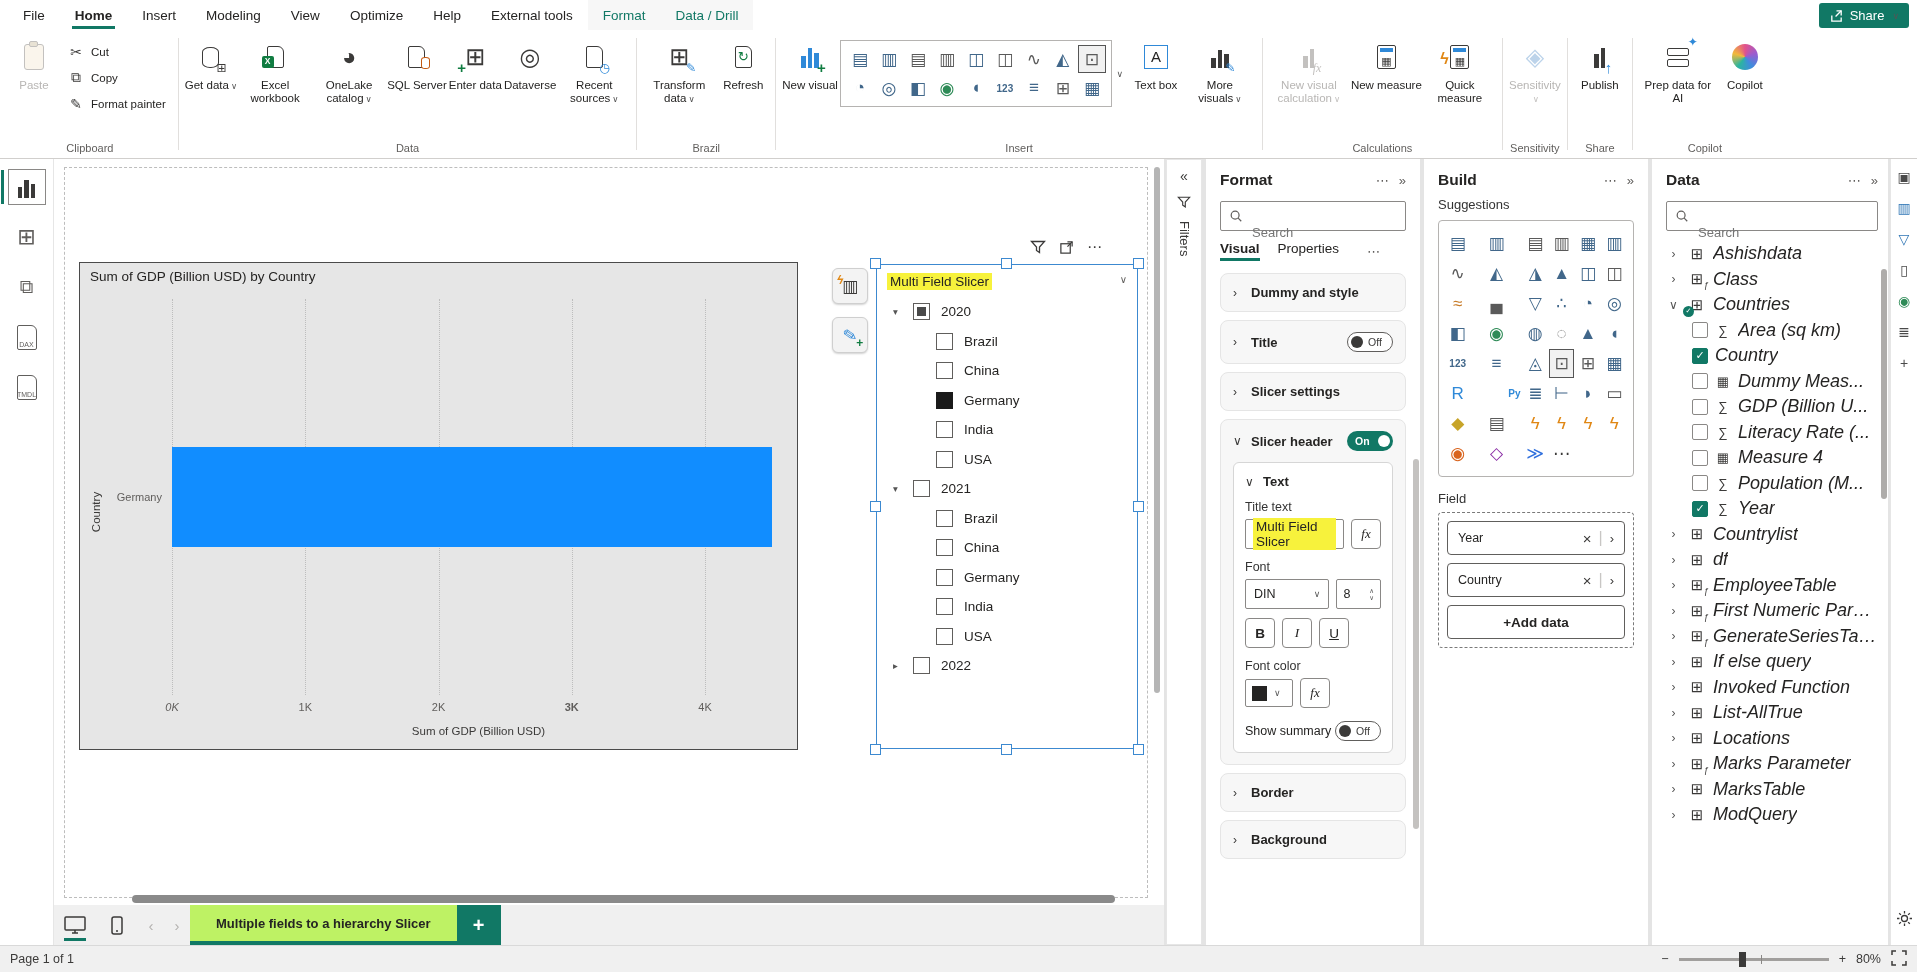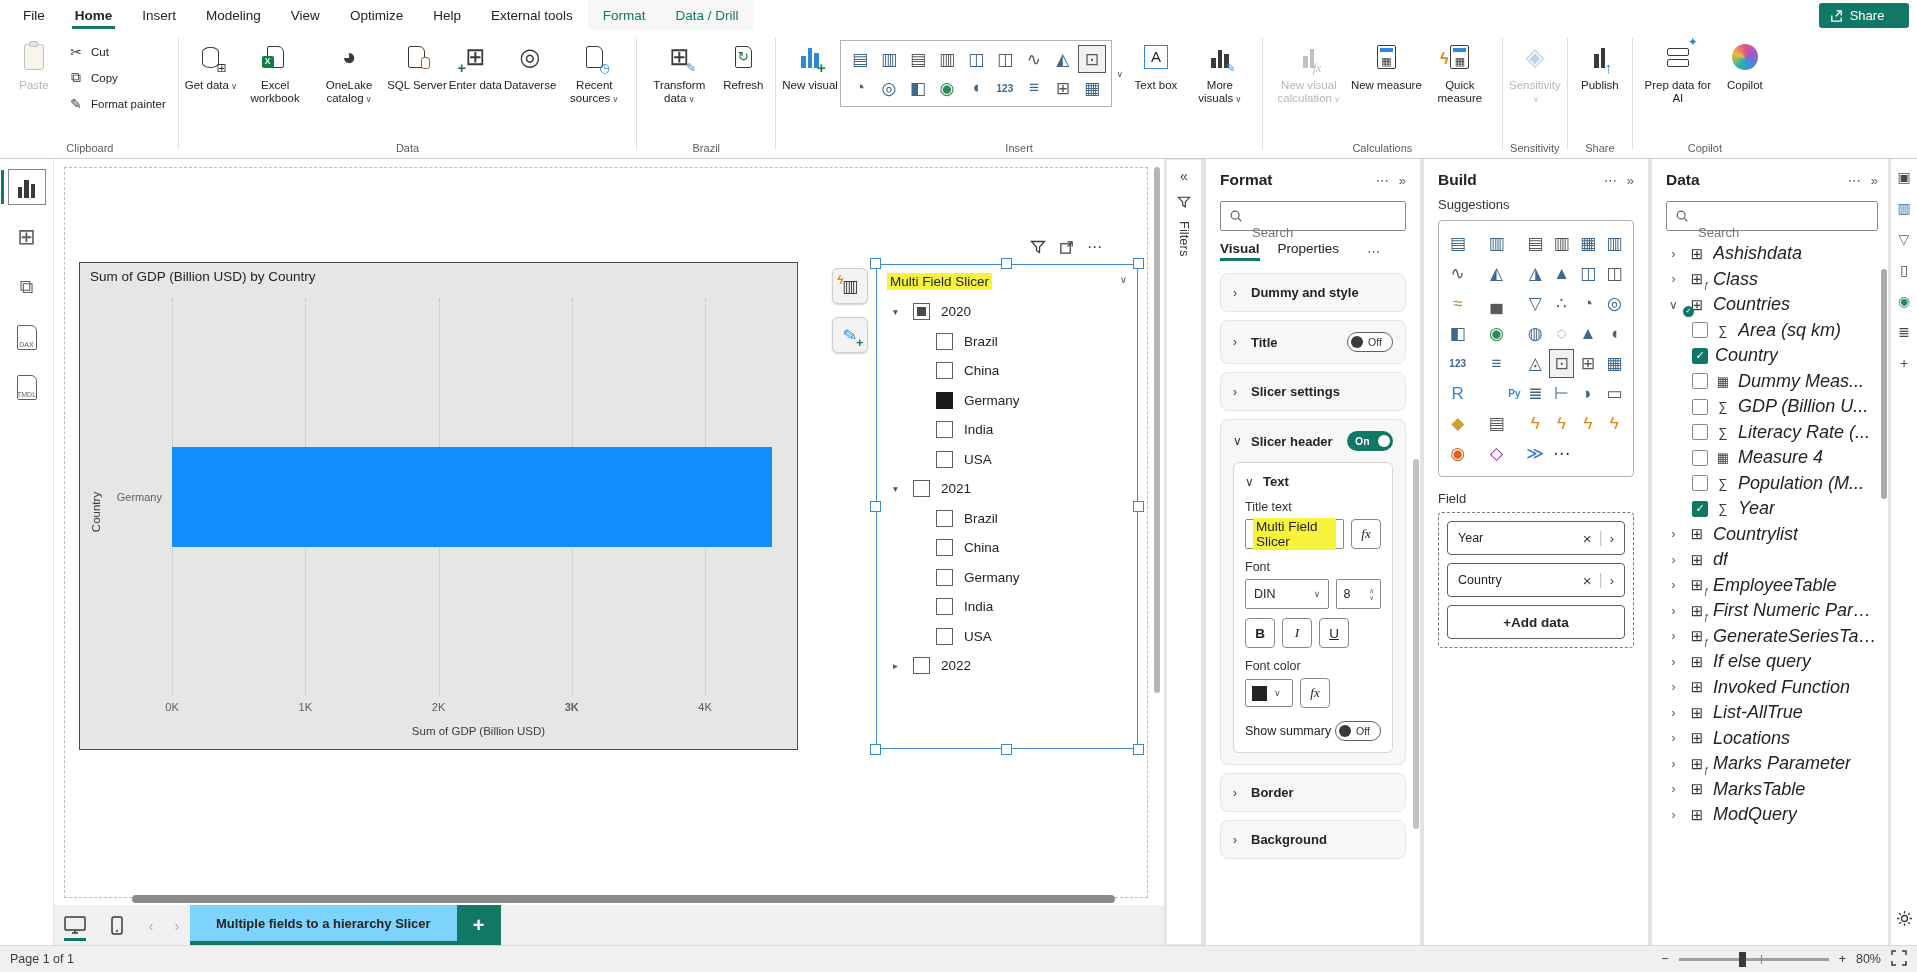--- a/index.html
+++ b/index.html
@@ -111,21 +111,21 @@
   
   #h-scrollbar{position:absolute;left:36px;right:28px;bottom:42px;height:8px;}
   #h-scrollbar .thumb{position:absolute;left:4%;right:2%;top:0;bottom:0;background:#8a8a8a;border-radius:4px;}
   #v-scrollbar{position:absolute;right:4px;top:8px;width:6px;height:730px;}
   #v-scrollbar .thumb{position:absolute;top:0;height:72%;left:0;right:0;background:#b5b5b5;border-radius:3px;}
   #tabbar{position:absolute;left:0;right:0;bottom:0;height:40px;background:#f0f0f0;display:flex;align-items:stretch;}
   .tb-ic{width:42px;display:flex;align-items:center;justify-content:center;color:#3b3a39;position:relative;}
   .tb-ic svg{stroke:#3b3a39;fill:none;stroke-width:1.5;}
   .tb-ic.active::after{content:"";position:absolute;left:10px;right:10px;bottom:4px;height:3px;background:#117865;}
   .tb-arrow{width:26px;display:flex;align-items:center;justify-content:center;color:#b3b1af;font-size:15px;}
-  .page-tab{background:#7dd3fc;display:flex;align-items:center;padding:0 26px;font-size:13px;font-weight:bold;border-bottom:4px solid #117865;}
+  .page-tab{background:#bef264;display:flex;align-items:center;padding:0 26px;font-size:13px;font-weight:bold;border-bottom:4px solid #117865;}
   .add-page{width:44px;background:#117865;color:#fff;display:flex;align-items:center;justify-content:center;font-size:20px;font-weight:bold;}
 
   
   #filters-strip{position:absolute;left:1166px;top:159px;bottom:27px;width:36px;background:#fff;border:1px solid #e6e6e6;display:flex;flex-direction:column;align-items:center;gap:12px;padding-top:8px;}
   #filters-strip .xp{font-size:14px;color:#3b3a39;}
   #filters-strip svg{stroke:#3b3a39;fill:none;stroke-width:1.3;}
   .vlabel{writing-mode:vertical-rl;font-size:13px;color:#3b3a39;}
 
   
   .panel{position:absolute;top:159px;bottom:27px;background:#fff;padding:12px 14px;overflow:hidden;}
@@ -522,21 +522,21 @@
         <div class="cat-label">Germany</div>
         <div id="plot">
             <div class="gridline" style="left: 0%;"></div>
             <div class="gridline" style="left: 21.7391%;"></div>
             <div class="gridline" style="left: 43.4783%;"></div>
             <div class="gridline" style="left: 65.2174%;"></div>
             <div class="gridline" style="left: 86.9565%;"></div>
             <div class="bar" style="width: 97.8261%; background: rgb(17, 141, 255);"></div>
           </div>
         <div id="xticks">
-            <div class="ticklab" style="left: 0%;">0K</div>
+            <div class="ticklab" style="left: 0%; font-style: italic;">0K</div>
             <div class="ticklab" style="left: 21.7391%;">1K</div>
             <div class="ticklab" style="left: 43.4783%;">2K</div>
             <div class="ticklab" style="left: 65.2174%; font-weight: bold;">3K</div>
             <div class="ticklab" style="left: 86.9565%;">4K</div>
           </div>
         <div class="xlabel">Sum of GDP (Billion USD)</div>
       </div>
 
       <div id="slicer-visual">
         <span class="hd nw"></span>

